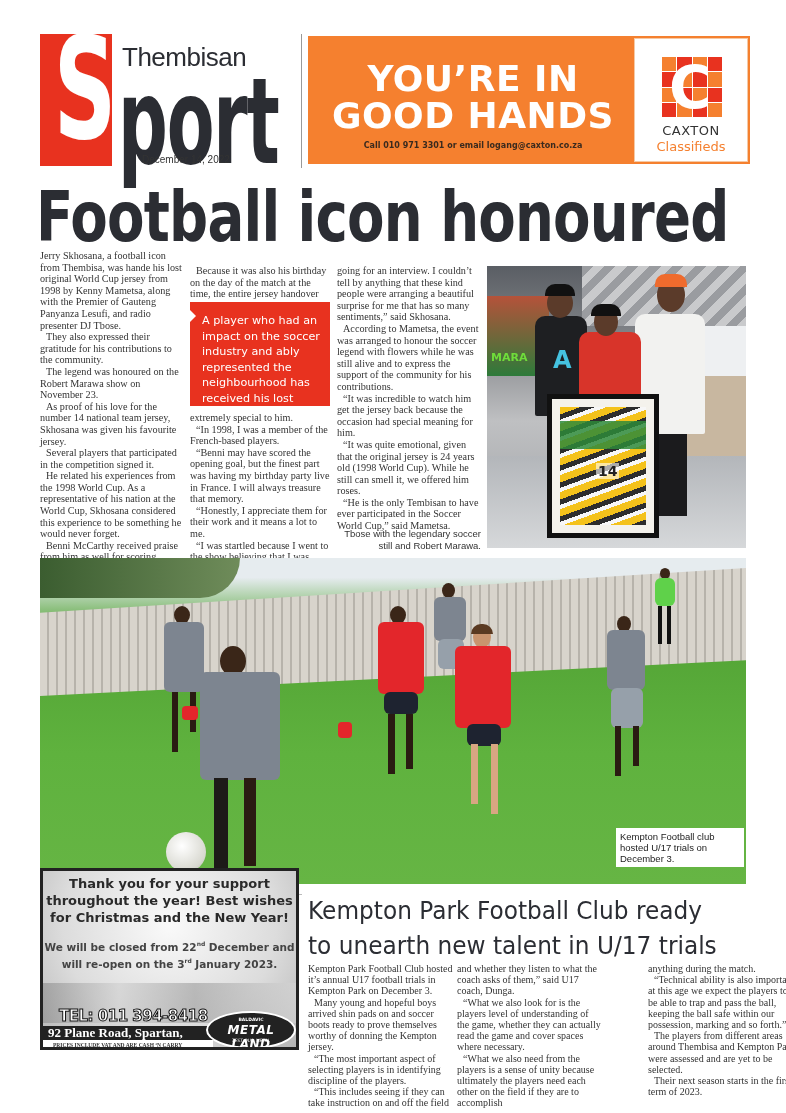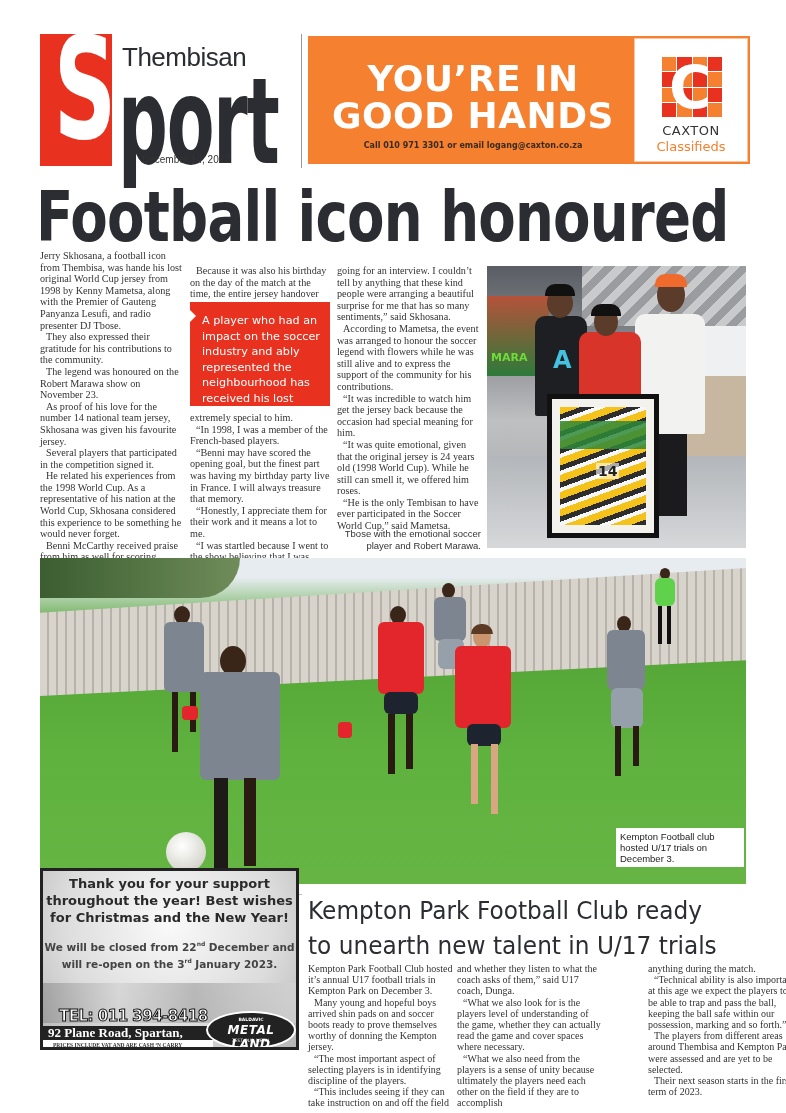--- a/index.html
+++ b/index.html
@@ -199,21 +199,21 @@
 </div>
 
 <div class="col col3">
   <p class="first">going for an interview. I couldn’t tell by anything that these kind people were arranging a beautiful surprise for me that has so many sentiments,” said Skhosana.</p>
   <p>According to Mametsa, the event was arranged to honour the soccer legend with flowers while he was still alive and to express the support of the community for his contributions.</p>
   <p>“It was incredible to watch him get the jersey back because the occasion had special meaning for him.</p>
   <p>“It was quite emotional, given that the original jersey is 24 years old (1998 World Cup). While he still can smell it, we offered him roses.</p>
   <p>“He is the only Tembisan to have ever participated in the Soccer World Cup,” said Mametsa.</p>
 </div>
 
-<div class="photo-caption-1">Tbose with the emotional soccer player and Robert Marawa.</div>
+<div class="photo-caption-1">Tbose with the legendary soccer still and Robert Marawa.</div>
 
 <div class="photo1">
   <div class="wall"></div>
   <div class="screen">
     <div class="screen-text">MARA</div>
   </div>
   <div class="whiteboard"></div>
   <div class="counter"></div>
   <div class="floor"></div>
   <div class="person p3legs"></div>

